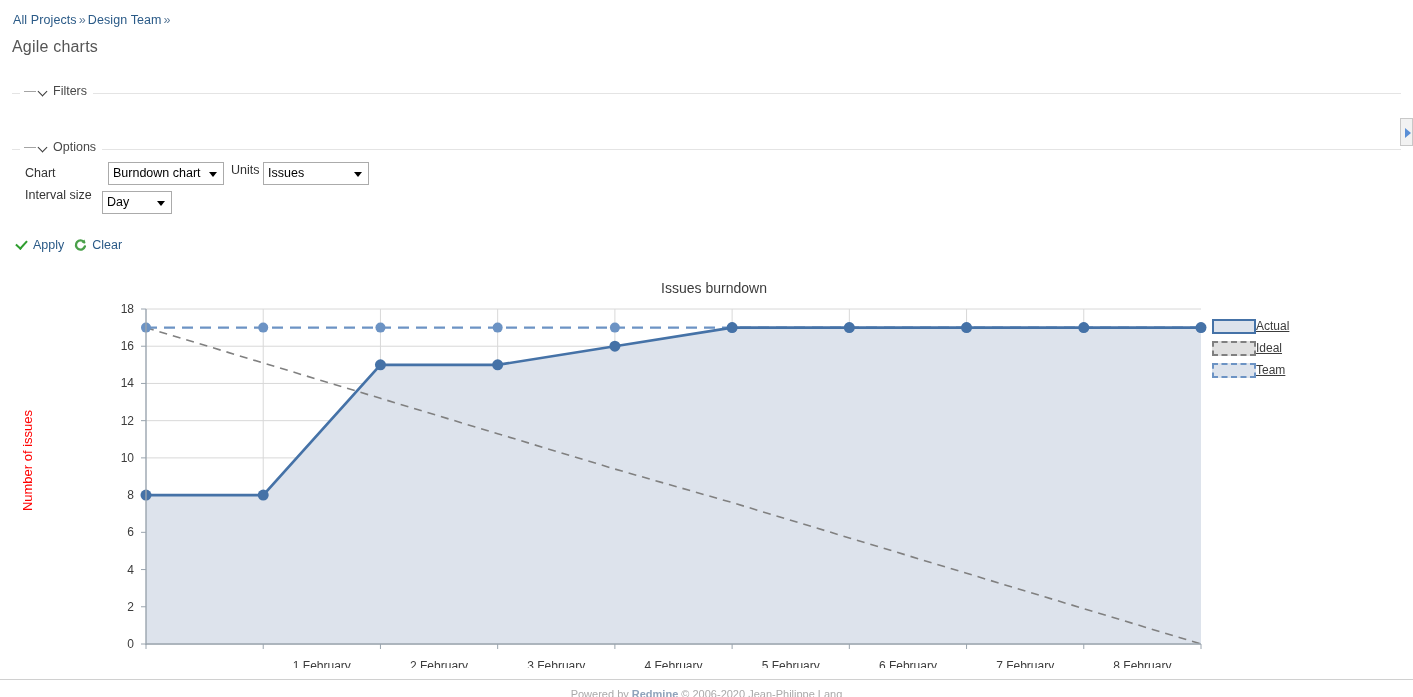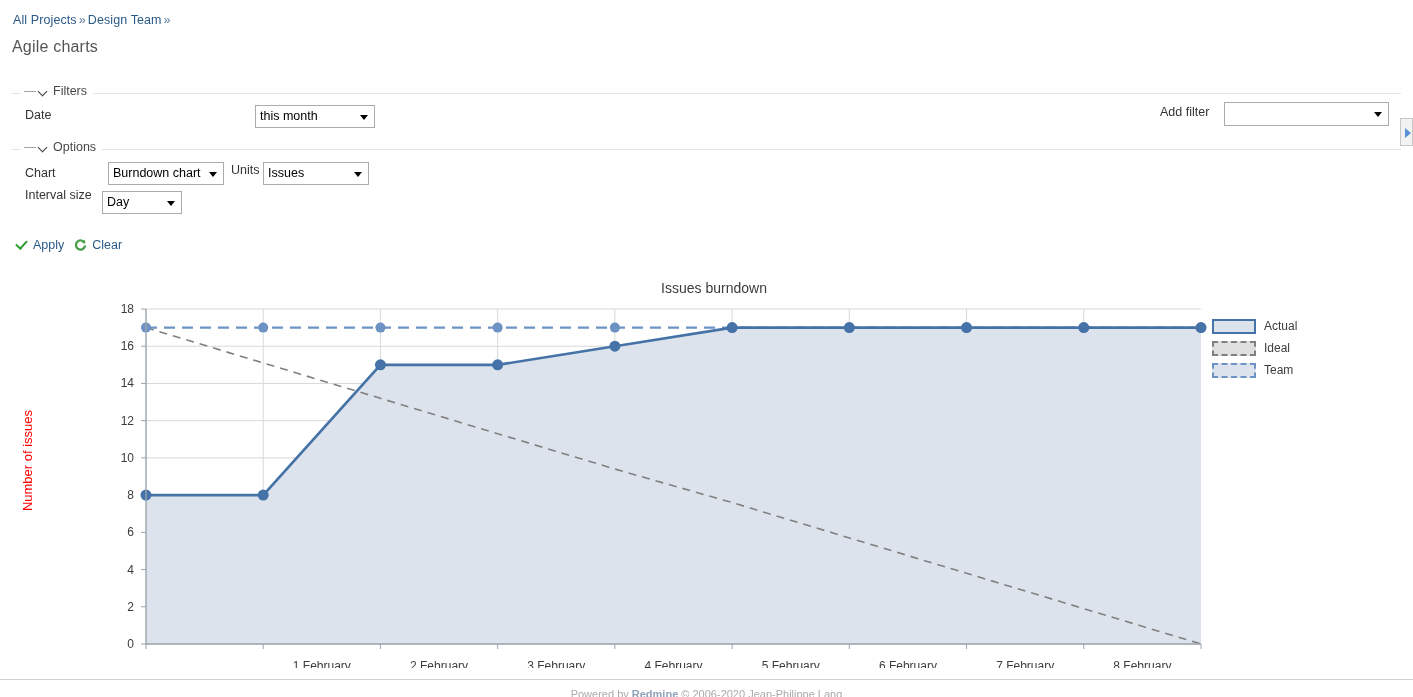--- a/index.html
+++ b/index.html
@@ -121,21 +121,21 @@
     position: absolute;
     left: 12px; top: 160px;
     width: 1389px; height: 60px;
   }
   .lbl-chart { left: 13px; top: 6px; }
   .lbl-units { left: 219px; top: 3px; }
   .lbl-interval { left: 13px; top: 28px; }
 
   .sel-chart { left: 96px; top: 2px; width: 116px; }
   .sel-units { left: 251px; top: 2px; width: 106px; }
-  .sel-interval { left: 90px; top: 31px; width: 80px; }
+  .sel-interval { left: 90px; top: 31px; width: 70px; }
 
   
   .actions {
     position: absolute;
     left: 14px; top: 238px;
     display: flex; align-items: center;
     gap: 9px;
     font-size: 12.5px;
   }
   .act {
@@ -186,21 +186,21 @@
     transform-origin: center;
     white-space: nowrap;
   }
   .legend {
     position: absolute;
     left: 1212px; top: 47px;
     font-size: 12px; color: #3c3c3c;
   }
   .legend-item {
     display: flex; align-items: center;
-    gap: 8px; height: 22px;
+    gap: 0; height: 22px; text-decoration: underline;
   }
   .swatch {
     width: 44px; height: 15px;
     display: inline-block;
   }
   .sw-actual { background: #dde3ec; border: 2px solid #4572a7; }
   .sw-ideal  { background: #e0e0e0; border: 2px dashed #808080; }
   .sw-total  { background: #dde3ec; border: 2px dashed #6c93c4; }
 
   svg.plot { position: absolute; left: 0; top: 0; }
@@ -259,32 +259,20 @@
   <h1 class="page-title">Agile charts</h1>
 
   <fieldset class="fieldset fs-filters">
     <div class="fs-legend">
       <span class="dash">—</span>
       <span class="chev"></span>
       <span>Filters</span>
     </div>
   </fieldset>
 
-  <div class="filters-row">
-    <span class="lbl lbl-date">Date</span>
-    <div class="sel sel-date">
-      <span>this month</span>
-      <span class="arw"></span>
-    </div>
-    <span class="lbl lbl-addfilter">Add filter</span>
-    <div class="sel sel-addfilter">
-      <span></span>
-      <span class="arw"></span>
-    </div>
-  </div>
 
   <fieldset class="fieldset fs-options">
     <div class="fs-legend">
       <span class="dash">—</span>
       <span class="chev"></span>
       <span>Options</span>
     </div>
   </fieldset>
 
   <div class="options-rows">

